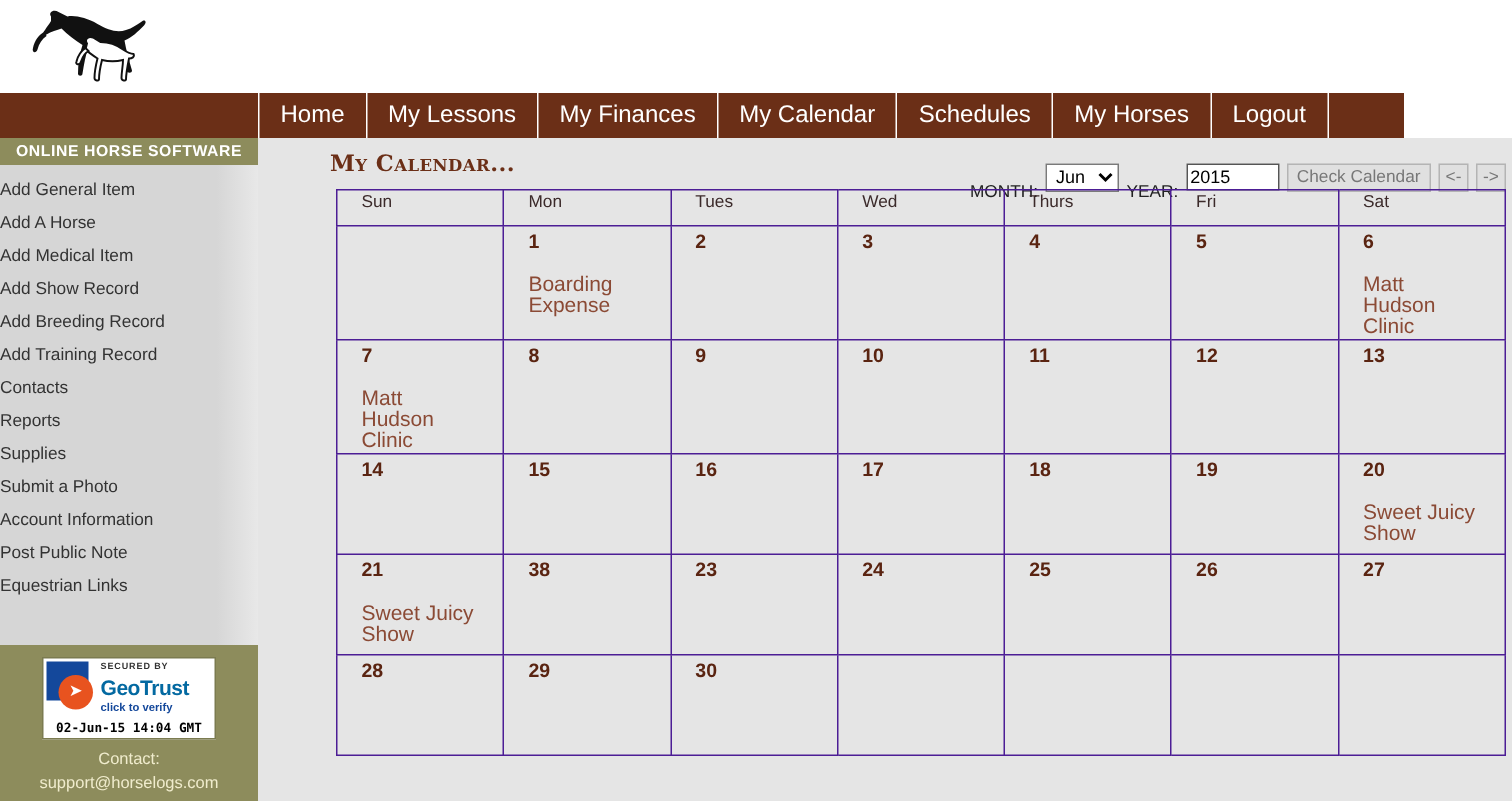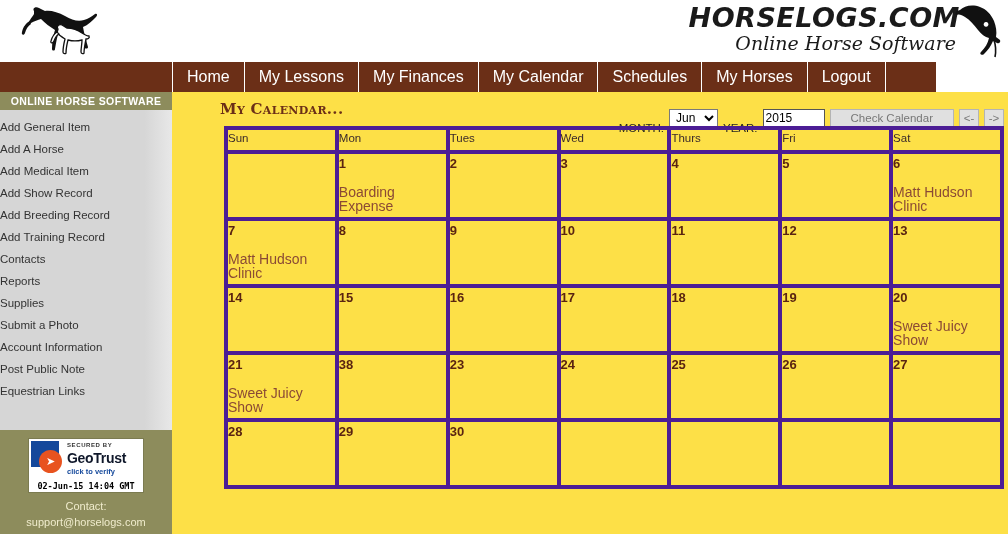--- a/index.html
+++ b/index.html
@@ -107,21 +107,21 @@
     width: 11px; height: 11px;
     color: #ffffff; font-size: 11px; line-height: 11px;
   }
   #gt-secured {
     position: absolute; left: 38px; top: 3px;
     font-size: 6px; font-weight: bold; color: #333333;
     letter-spacing: 0.6px;
   }
   #gt-name {
     position: absolute; left: 38px; top: 11px;
-    font-size: 14px; font-weight: bold; color: #0f172a;
+    font-size: 14px; font-weight: bold; color: #0369a1;
     letter-spacing: -0.3px;
   }
   #gt-verify {
     position: absolute; left: 38px; top: 28px;
     font-size: 7.5px; font-weight: bold; color: #14489b;
   }
   #gt-stamp {
     position: absolute; left: 0; bottom: 1px; width: 114px;
     font-family: "DejaVu Sans Mono", monospace;
     font-size: 8.5px; font-weight: bold; color: #000000;
@@ -129,21 +129,21 @@
   }
   .contact-line {
     color: #f0eccd; font-size: 11px; line-height: 16px;
   }
   #contact-label { margin-top: 5px; }
 
   
   #main {
     position: absolute; left: 172px; top: 92px;
     width: 836px; height: 442px;
-    background: #fde047;
+    background: #e5e5e5;
   }
   #cal-title {
     position: absolute; left: 48px; top: 8px;
     font-family: "DejaVu Serif", serif;
     font-size: 15px; font-weight: bold;
     color: #6b2f17;
     font-variant: small-caps;
     letter-spacing: 0.3px;
   }
   #cal-controls {
@@ -162,39 +162,39 @@
     font-family: "Liberation Sans", sans-serif;
     font-size: 12px; height: 18px; width: 62px;
     border: 1px solid #555555; background: #ffffff;
     padding: 0 2px; color: #000;
   }
   .gray-btn {
     font-family: "Liberation Sans", sans-serif;
     font-size: 11.5px; color: #777777;
     background: #e0e0e0;
     border: 1px solid #b4b4b4;
-    padding: 2px 20px; height: 19px;
+    padding: 2px 6px; height: 19px;
     cursor: pointer; line-height: 13px;
   }
   .arrow-btn {
     width: 20px; height: 19px; padding: 0;
     text-align: center;
   }
 
   
   #cal-table {
     position: absolute; left: 52px; top: 34px;
     width: 780px;
     border-collapse: collapse;
     table-layout: fixed;
   }
   #cal-table th, #cal-table td {
-    border: 4px solid #4c1d95;
+    border: 1px solid #4c1d95;
     vertical-align: top;
-    padding: 2px 0;
+    padding: 2px 16px;
   }
   #cal-table th {
     height: 24px;
     text-align: left;
     font-size: 11.5px; font-weight: normal;
     color: #3b2a2a;
   }
   #cal-table td {
     height: 67px;
   }
@@ -217,32 +217,20 @@
 
   <div id="logo-horses">
     <svg viewBox="0 0 96 52" width="96" height="52">
       <path fill="#111" d="M22 7 C20 4 24 2 27 4 L33 7 C38 6 46 8 53 12 C60 16 66 18 72 16 C76 15 80 12 83 10 C85 9 86 11 84 13 C80 17 76 21 71 23 C72 29 74 36 76 43 C76 45 73 45 72 43 C70 37 68 31 66 27 C60 29 53 29 47 27 C45 33 44 39 43 45 C43 47 40 47 40 45 C40 38 41 32 43 26 C38 23 33 19 29 15 C26 16 22 17 19 19 C17 20 16 18 18 16 C19 14 21 12 22 10 Z"></path>
       <path fill="#111" d="M18 17 C14 19 11 23 10 28 C9 31 12 32 13 29 C14 25 16 22 19 20 Z"></path>
       <path fill="#fff" stroke="#111" stroke-width="1.3" d="M46 25 C44 22 47 20 50 21 L55 24 C60 24 66 26 70 29 C73 31 75 32 77 32 C78 34 76 35 74 35 C73 40 72 45 72 49 C72 50 69 50 69 48 C69 44 70 40 70 36 C66 37 60 37 56 36 C55 40 54 45 54 49 C54 50 51 50 51 48 C51 44 52 39 53 35 C50 33 47 31 45 29 Z"></path>
       <path fill="#fff" stroke="#111" stroke-width="1.3" d="M45 28 C42 30 40 33 39 37 C38 39 41 40 42 37 C43 34 45 31 47 30 Z"></path>
     </svg>
   </div>
 
-  <div id="brand">
-    <div id="brand-title">HORSELOGS.COM</div>
-    <div id="brand-sub">Online Horse Software</div>
-    <div id="brand-head">
-      <svg viewBox="0 0 52 54" width="52" height="54">
-        <path fill="#111" d="M10 6 C14 2 22 0 30 3 C36 5 41 10 44 17 C46 22 47 28 46 33 L50 36 C51 38 49 40 47 39 L43 37 C41 42 38 46 34 50 C32 52 29 50 31 48 C35 44 38 39 39 34 C35 33 31 30 28 26 C24 21 20 16 15 13 C12 11 9 10 7 11 C5 11 5 8 7 7 Z"></path>
-        <path fill="#fff" d="M36 18 a2.4 2.4 0 1 0 0.1 0"></path>
-        <path fill="none" stroke="#111" stroke-width="1.6" d="M44 36 C46 42 46 48 45 53"></path>
-        <path fill="none" stroke="#111" stroke-width="1.4" d="M31 27 C35 29 39 30 43 30"></path>
-      </svg>
-    </div>
-  </div>
 </div>
 
 <div id="navbar">
   <div id="nav-spacer"></div>
   <div class="nav-item">Home</div>
   <div class="nav-item">My Lessons</div>
   <div class="nav-item">My Finances</div>
   <div class="nav-item">My Calendar</div>
   <div class="nav-item">Schedules</div>
   <div class="nav-item">My Horses</div>

